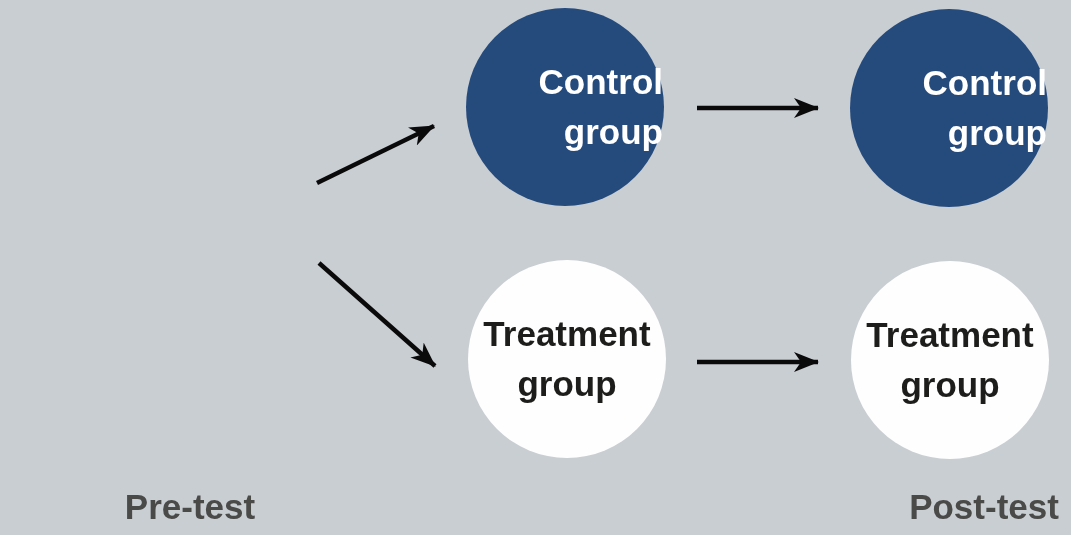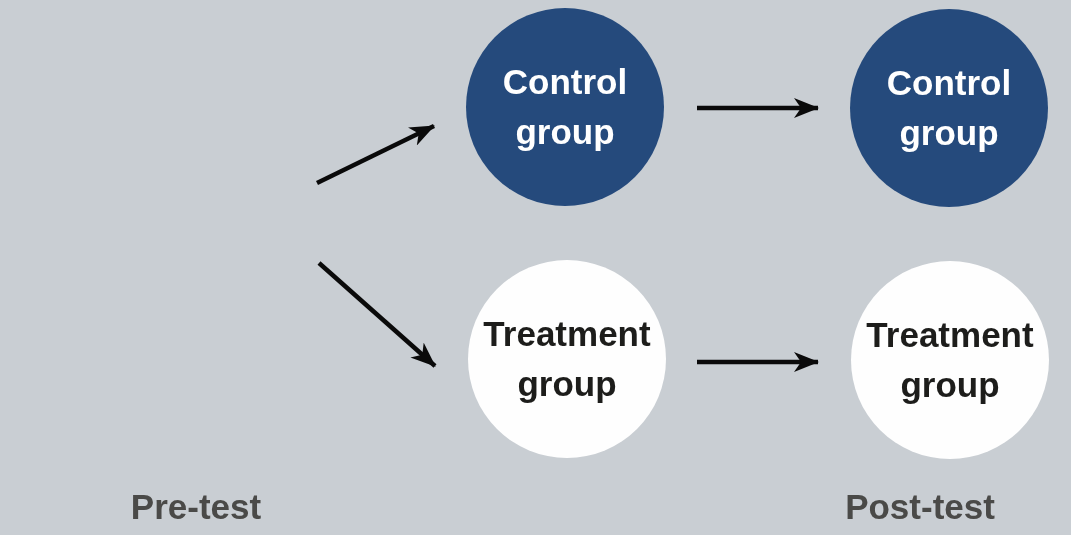--- a/index.html
+++ b/index.html
@@ -47,33 +47,33 @@
   .white { background: var(--treatment-white, #FEFEFE); }
   .pre-control    { left: 466px; top: 8px; }
   .pre-treatment  { left: 468px; top: 260px; }
   .post-control   { left: 850px; top: 9px; }
   .post-treatment { left: 851px; top: 261px; }
   .small .circle-label {
     font-size: 35px;
     line-height: 1.43;
     width: 196px;
   }
-  .light { color: var(--light-text, #FFFFFF); }
+  .light { color: var(--light-text, #FFFFFF); text-align: right; }
   .dark  { color: var(--dark-text, #1D1D1B); }
   .stage-label {
     position: absolute;
     top: 487px;
     font-size: 35px;
     font-weight: bold;
     color: var(--stage-label-text, #4A4A48);
     transform: translateX(-50%);
     white-space: nowrap;
   }
-  .stage-label.pre  { left: 196px; }
-  .stage-label.post { left: 920px; }
+  .stage-label.pre  { left: 190px; }
+  .stage-label.post { left: 984px; }
 </style>
 </head>
 <body>
 
 <div class="canvas">
 
   <svg class="arrows-layer" width="1071" height="535" viewBox="0 0 1071 535" xmlns="http://www.w3.org/2000/svg">
     <defs>
       <marker id="head" viewBox="0 0 25 20" refX="24" refY="10" markerWidth="25" markerHeight="20" orient="auto" markerUnits="userSpaceOnUse">
         <path class="arrowhead" d="M0,0 L25,10 L0,20 L7,10 Z"></path>

